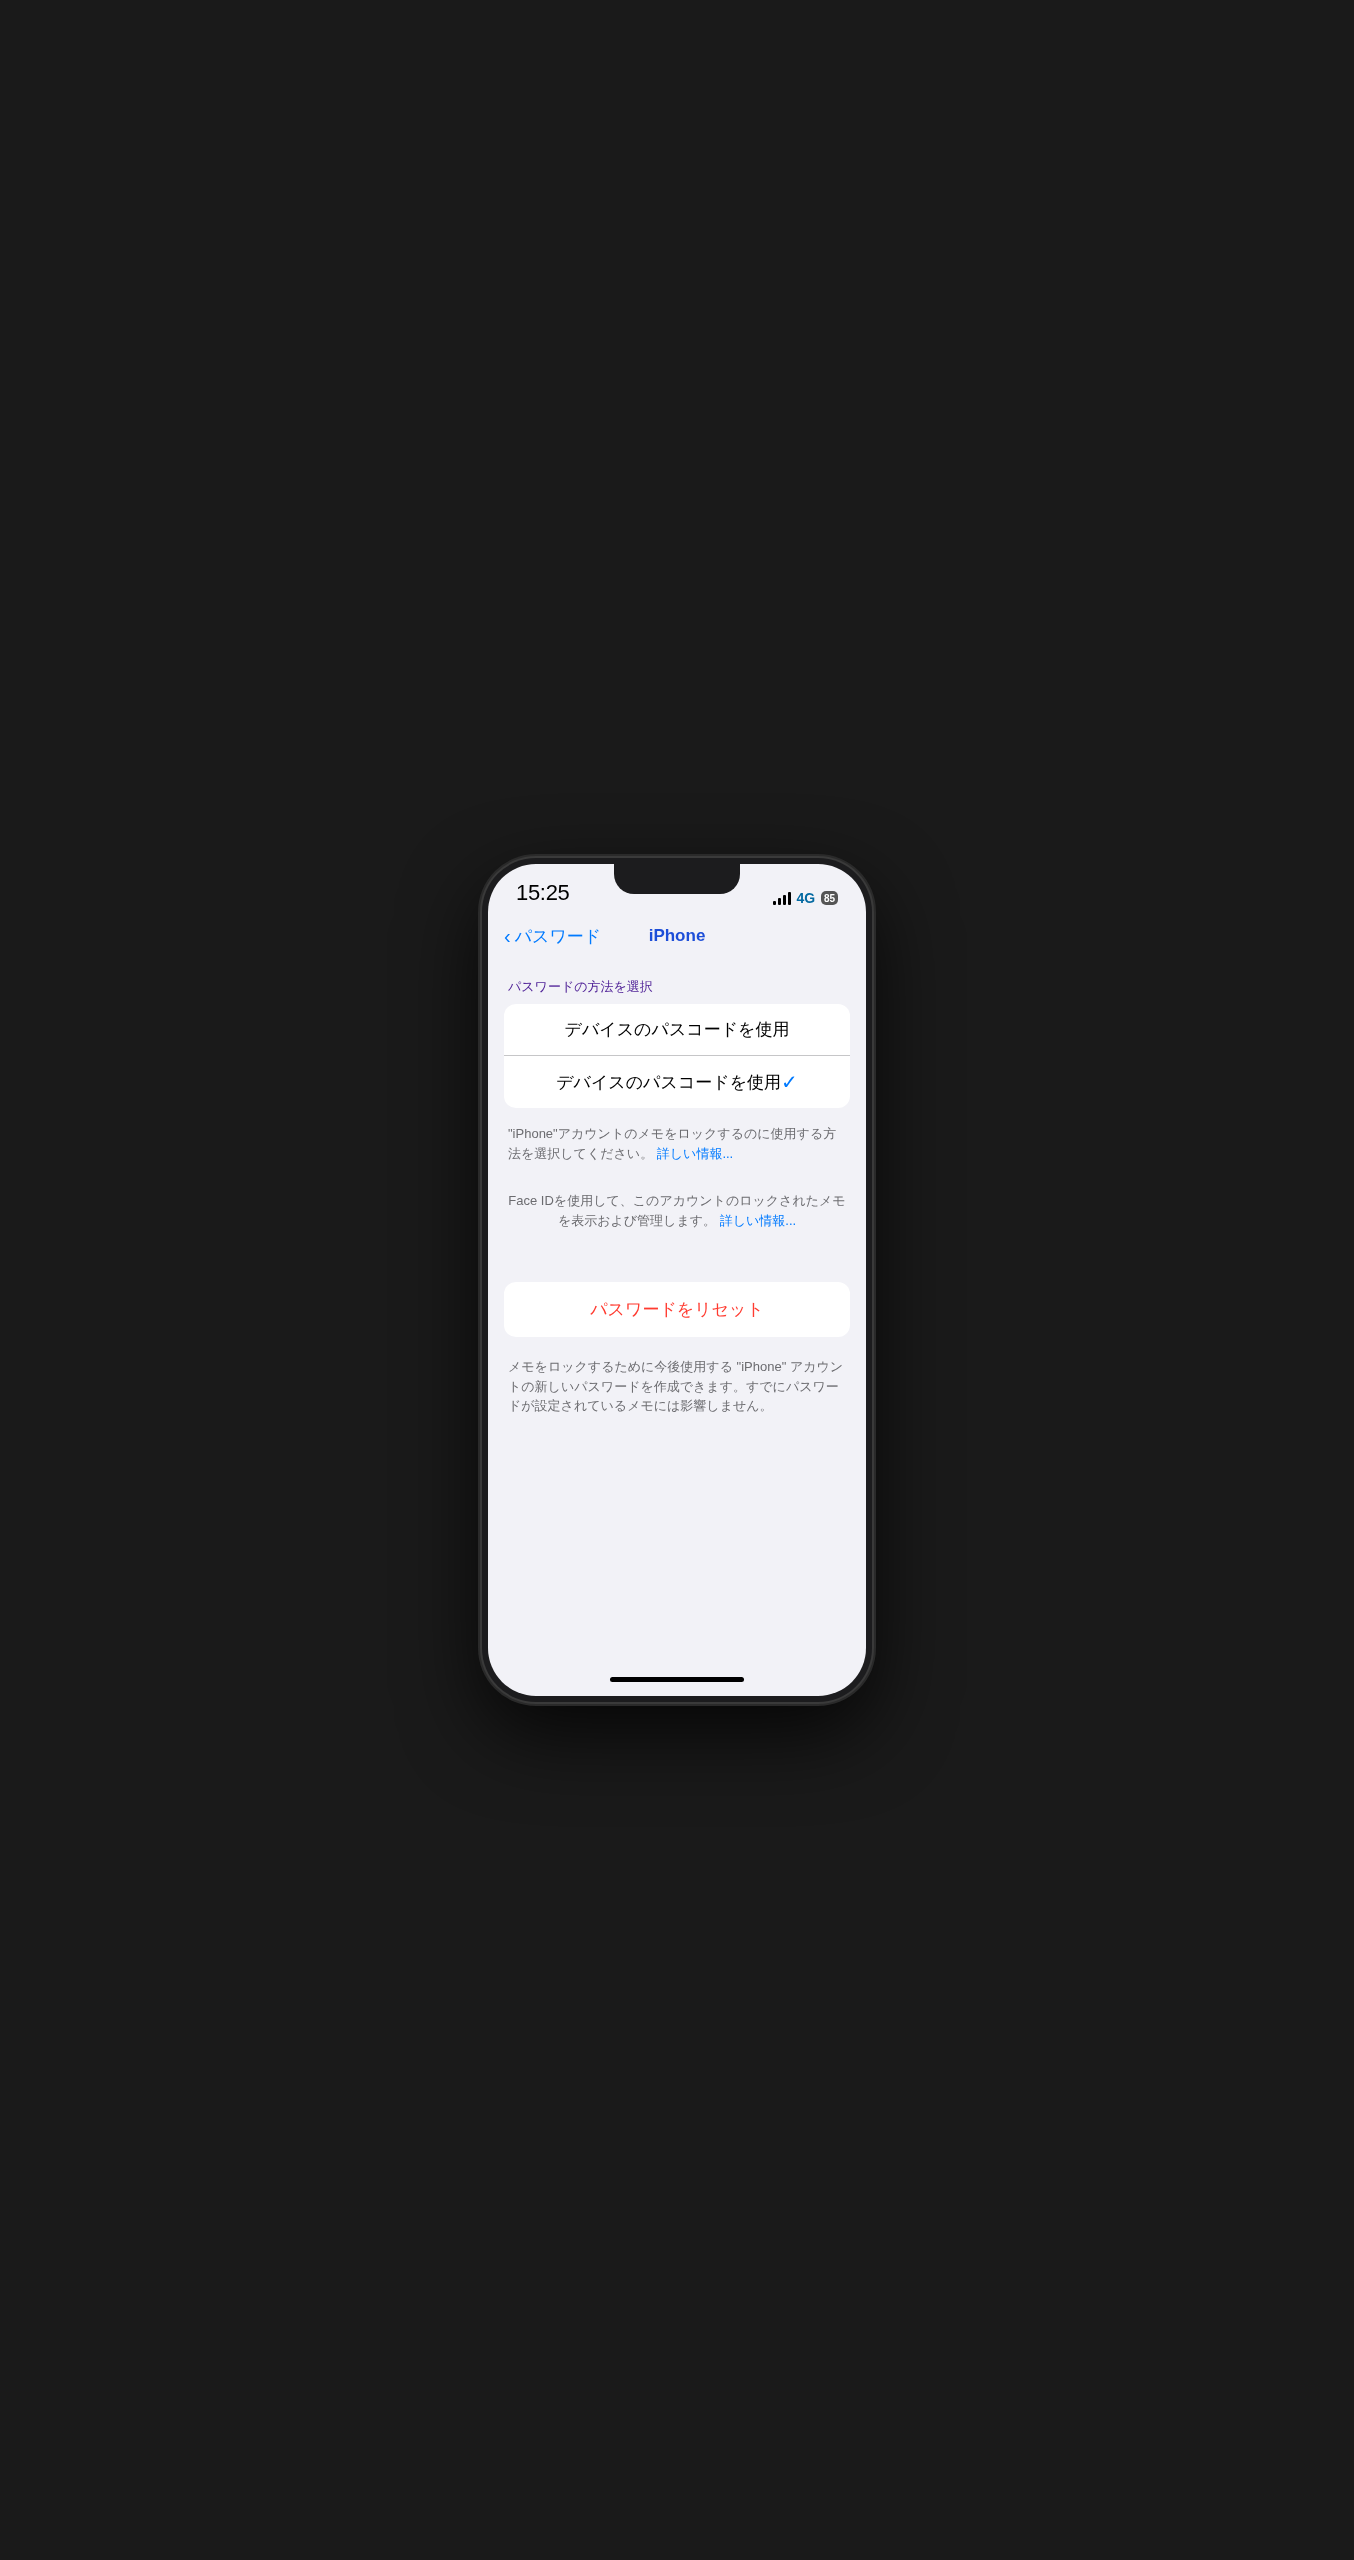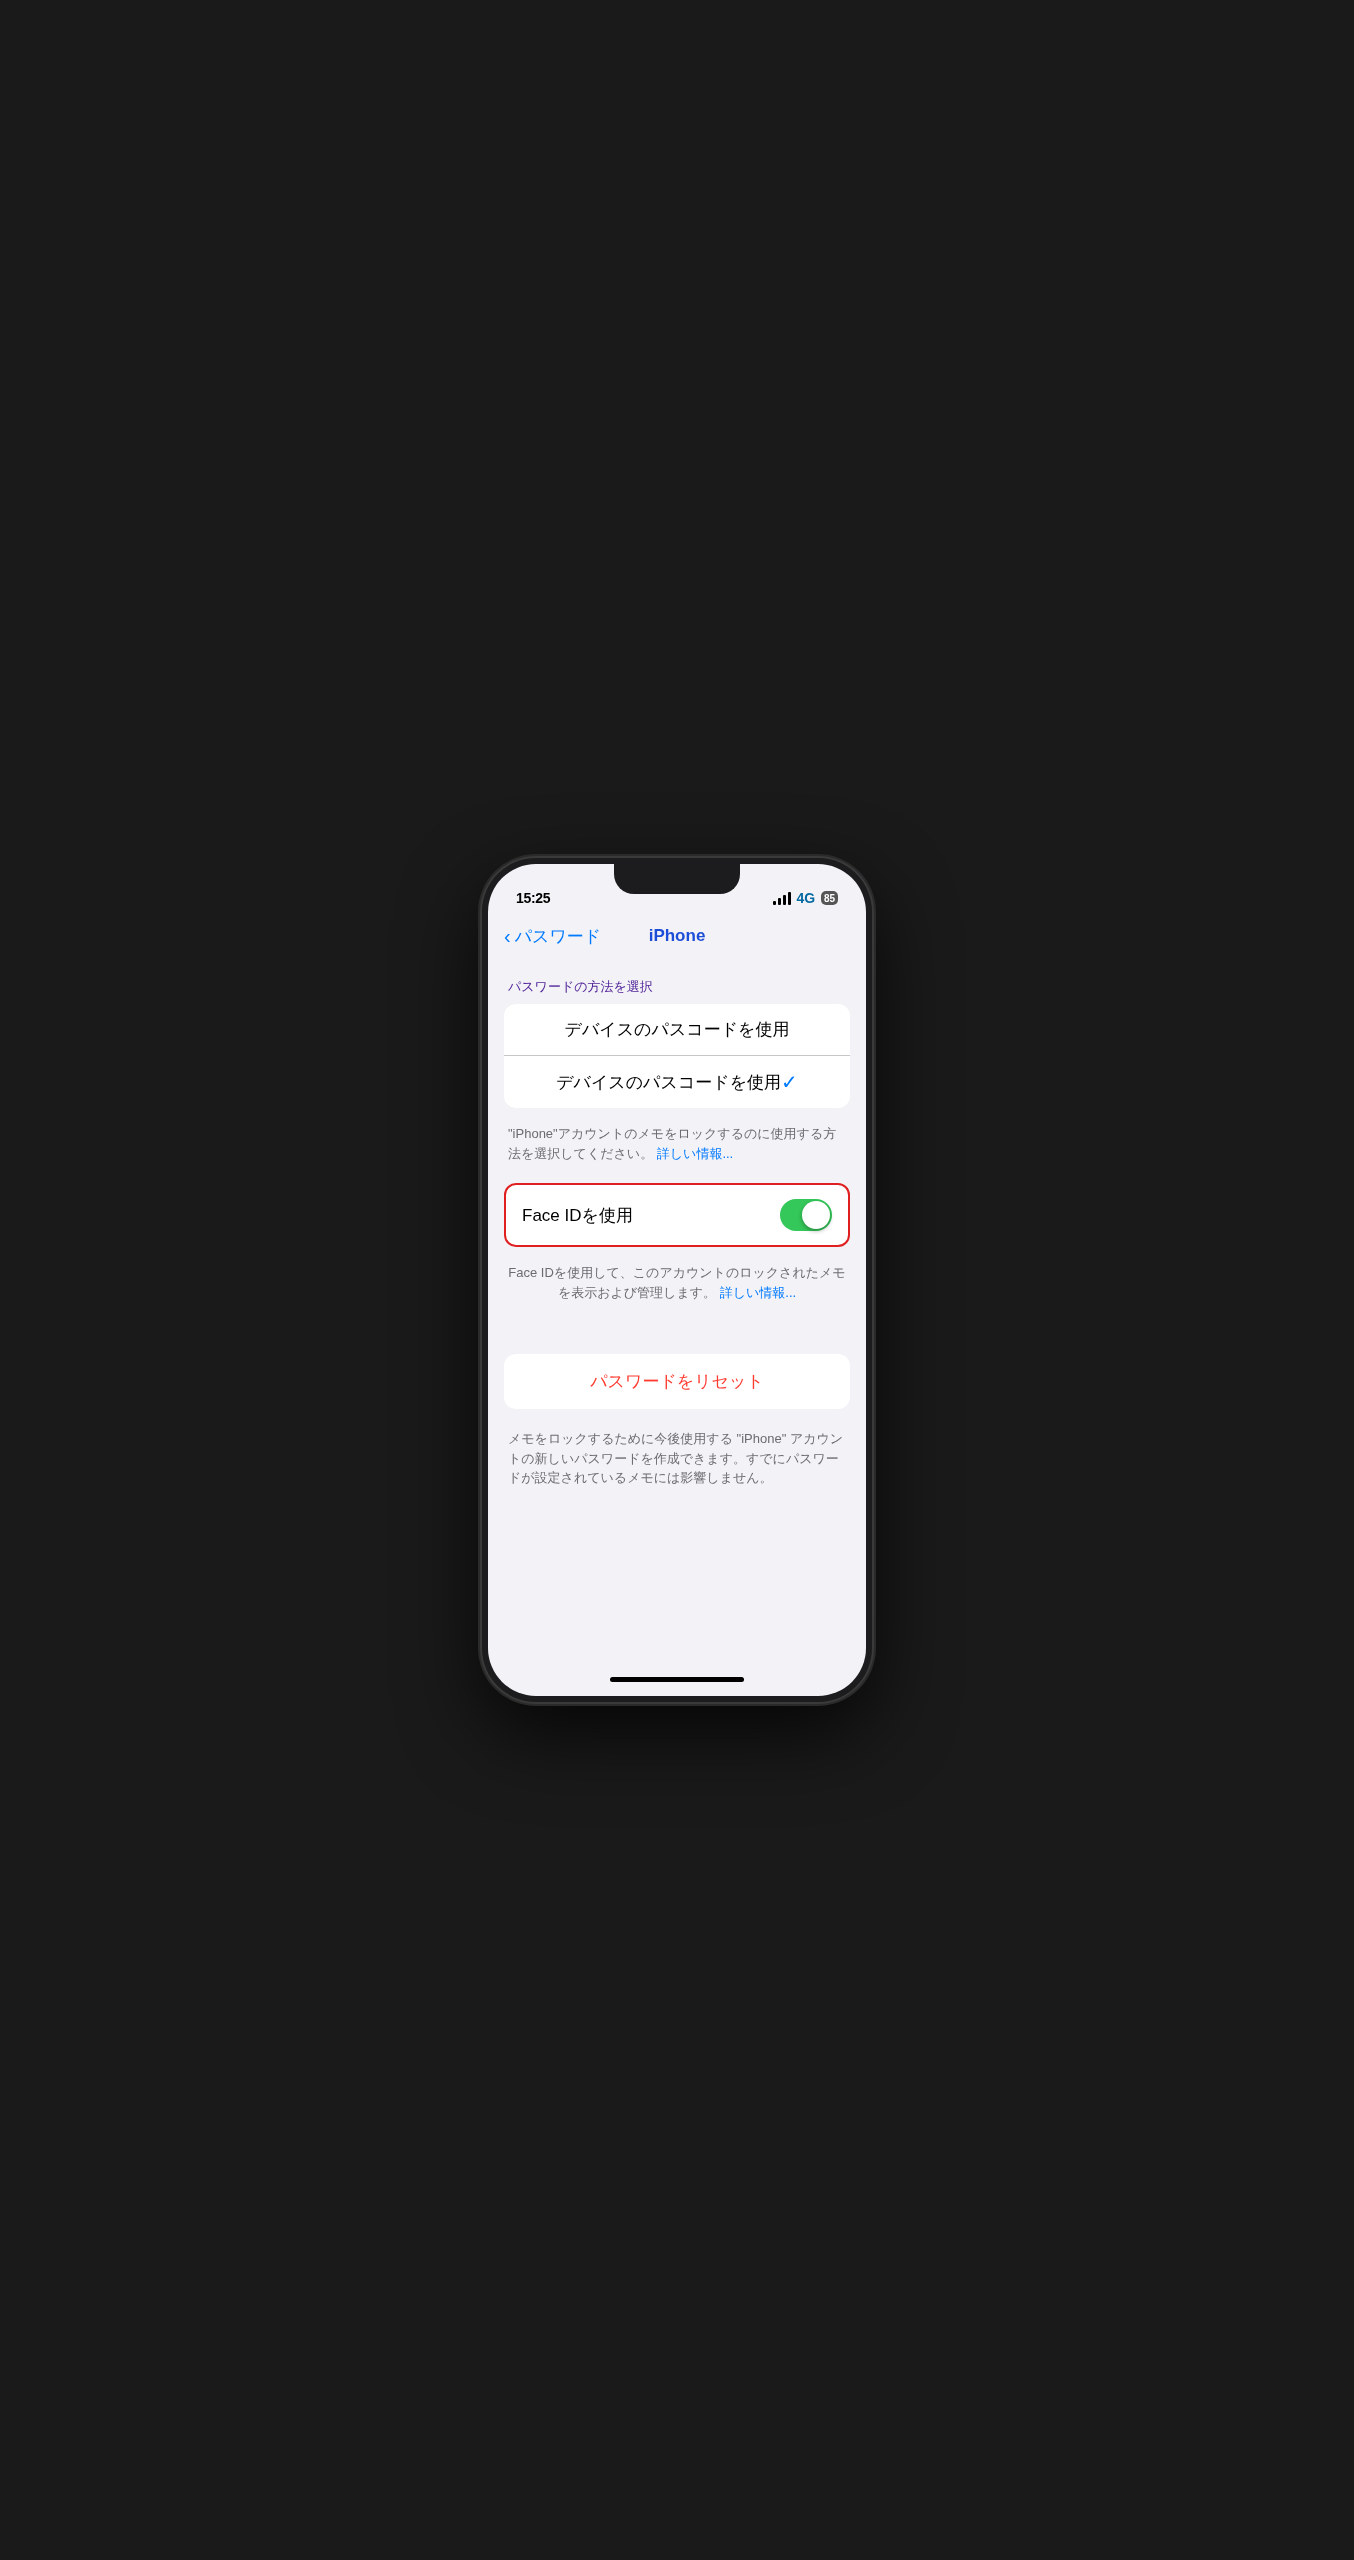--- a/index.html
+++ b/index.html
@@ -70,22 +70,22 @@
       display: flex;
       align-items: flex-end;
       padding: 0 28px 8px;
       justify-content: space-between;
       flex-shrink: 0;
       position: relative;
       z-index: 5;
     }
 
     .status-time {
-      font-size: 14px;
-      font-weight: 700;
+      font-size: 22px;
+      font-weight: 400;
       color: #000;
       letter-spacing: -0.3px;
     }
 
     .status-icons {
       display: flex;
       align-items: center;
       gap: 6px;
     }
 
@@ -357,28 +357,20 @@
           <span>デバイスのパスコードを使用</span>
           <span class="checkmark">✓</span>
         </div>
       </div>
 
       <div class="description-text">
         <span>"iPhone"アカウントのメモをロックするのに使用する方法を選択してください。</span>
         <a href="#">詳しい情報...</a>
       </div>
 
-      <div class="face-id-section">
-        <div class="face-id-row">
-          <span>Face IDを使用</span>
-          <div class="toggle">
-            <div class="toggle-knob"></div>
-          </div>
-        </div>
-      </div>
 
       <div class="face-id-description">
         <span>Face IDを使用して、このアカウントのロックされたメモを表示および管理します。</span>
         <a href="#">詳しい情報...</a>
       </div>
 
 
       <div style="height: 32px;"></div>
 
       <div class="reset-pw-section">

